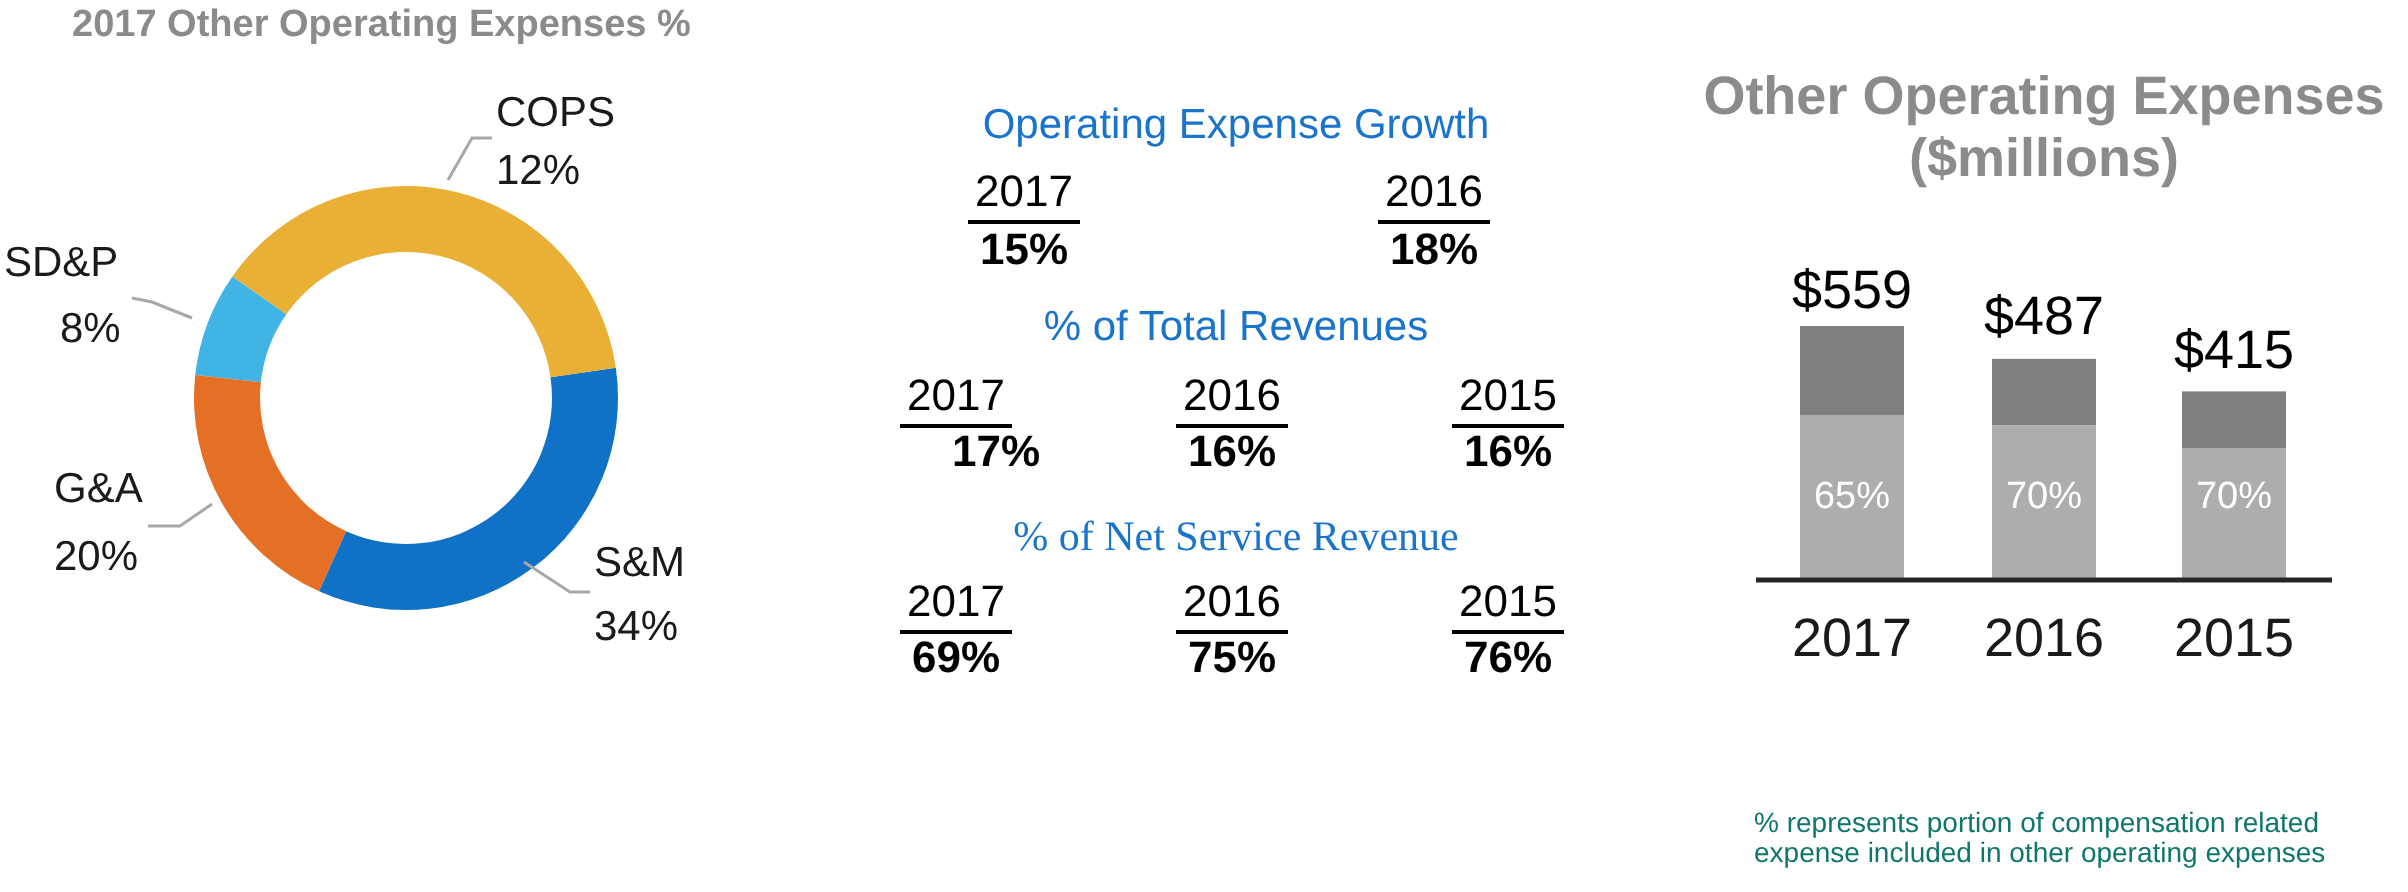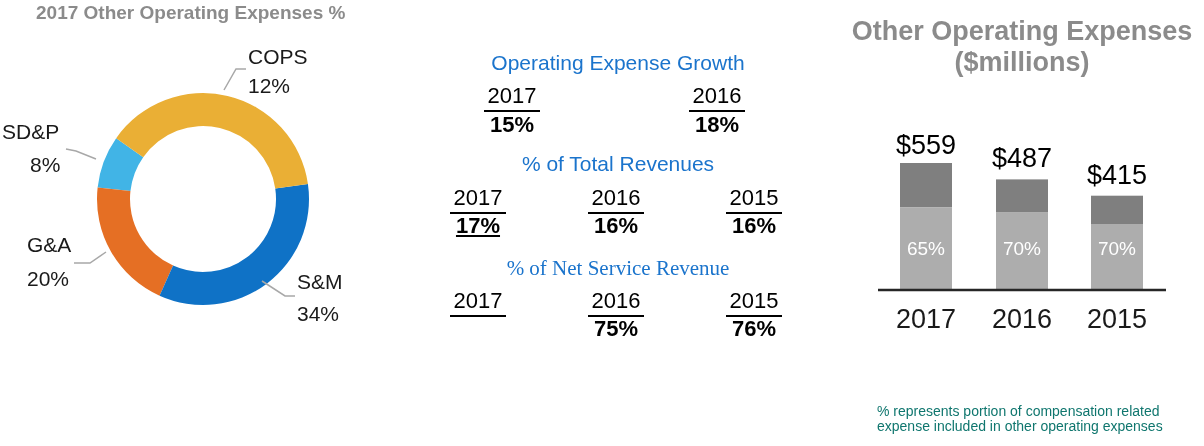--- a/index.html
+++ b/index.html
@@ -11,21 +11,21 @@
   
   .left-title{font-size:19px;font-weight:bold;color:#8B8B8B;}
   .donut-label{font-size:21px;color:#1a1a1a;}
   
   .tbl-header{font-size:21px;color:#1B74CC;width:396px;text-align:center;}
   .cell{width:100px;text-align:center;}
   .year{font-size:22px;color:#000;}
   .year span{display:inline-block;border-bottom:2px solid #000;padding:0 4px 1px 4px;}
   .val{font-size:22px;font-weight:bold;color:#000;}
   
-  .right-title{font-size:27px;font-weight:bold;color:#8B8B8B;width:364px;text-align:center;line-height:31px;}
+  .right-title{font-size:27px;font-weight:bold;color:#8B8B8B;width:364px;text-align:center;line-height:31px;margin-top:17px;}
   .bar-total{font-size:27px;color:#000;width:120px;text-align:center;}
   .bar-pct{font-size:19px;color:#ffffff;width:120px;text-align:center;}
   .bar-year{font-size:27px;color:#1a1a1a;width:120px;text-align:center;}
   .footnote{font-size:14px;line-height:15px;color:#0f766e;}
 </style>
 </head>
 <body>
 
 <div id="canvas">
 
@@ -58,28 +58,29 @@
   <div class="abs tbl-header" style="left:420px;top:51px;">Operating Expense Growth</div>
   <div class="abs cell year" style="left:462px;top:83px;"><span>2017</span></div>
   <div class="abs cell year" style="left:667px;top:83px;"><span>2016</span></div>
   <div class="abs cell val" style="left:462px;top:112px;">15%</div>
   <div class="abs cell val" style="left:667px;top:112px;">18%</div>
 
   <div class="abs tbl-header" style="left:420px;top:152px;">% of Total Revenues</div>
   <div class="abs cell year" style="left:428px;top:185px;"><span>2017</span></div>
   <div class="abs cell year" style="left:566px;top:185px;"><span>2016</span></div>
   <div class="abs cell year" style="left:704px;top:185px;"><span>2015</span></div>
-  <div class="abs cell val" style="left:428px;top:213px;text-decoration:underline;">17%</div>
+  <div class="abs cell val" style="left:448px;top:213px;">17%</div>
   <div class="abs cell val" style="left:566px;top:213px;">16%</div>
   <div class="abs cell val" style="left:704px;top:213px;">16%</div>
 
   <div class="abs tbl-header" style="left:420px;top:256px;font-family:Liberation Serif, serif;">% of Net Service Revenue</div>
   <div class="abs cell year" style="left:428px;top:288px;"><span>2017</span></div>
   <div class="abs cell year" style="left:566px;top:288px;"><span>2016</span></div>
   <div class="abs cell year" style="left:704px;top:288px;"><span>2015</span></div>
+  <div class="abs cell val" style="left:428px;top:316px;">69%</div>
   <div class="abs cell val" style="left:566px;top:316px;">75%</div>
   <div class="abs cell val" style="left:704px;top:316px;">76%</div>
 
   <div class="abs right-title" style="left:840px;top:16px;">
     <div>Other Operating Expenses</div>
     <div>($millions)</div>
   </div>
 
   <svg class="abs" style="left:860px;top:110px;" width="344" height="230" viewBox="0 0 344 230">
       <rect x="231" y="85.7" width="52" height="28.3" fill="#7F7F7F"></rect>

